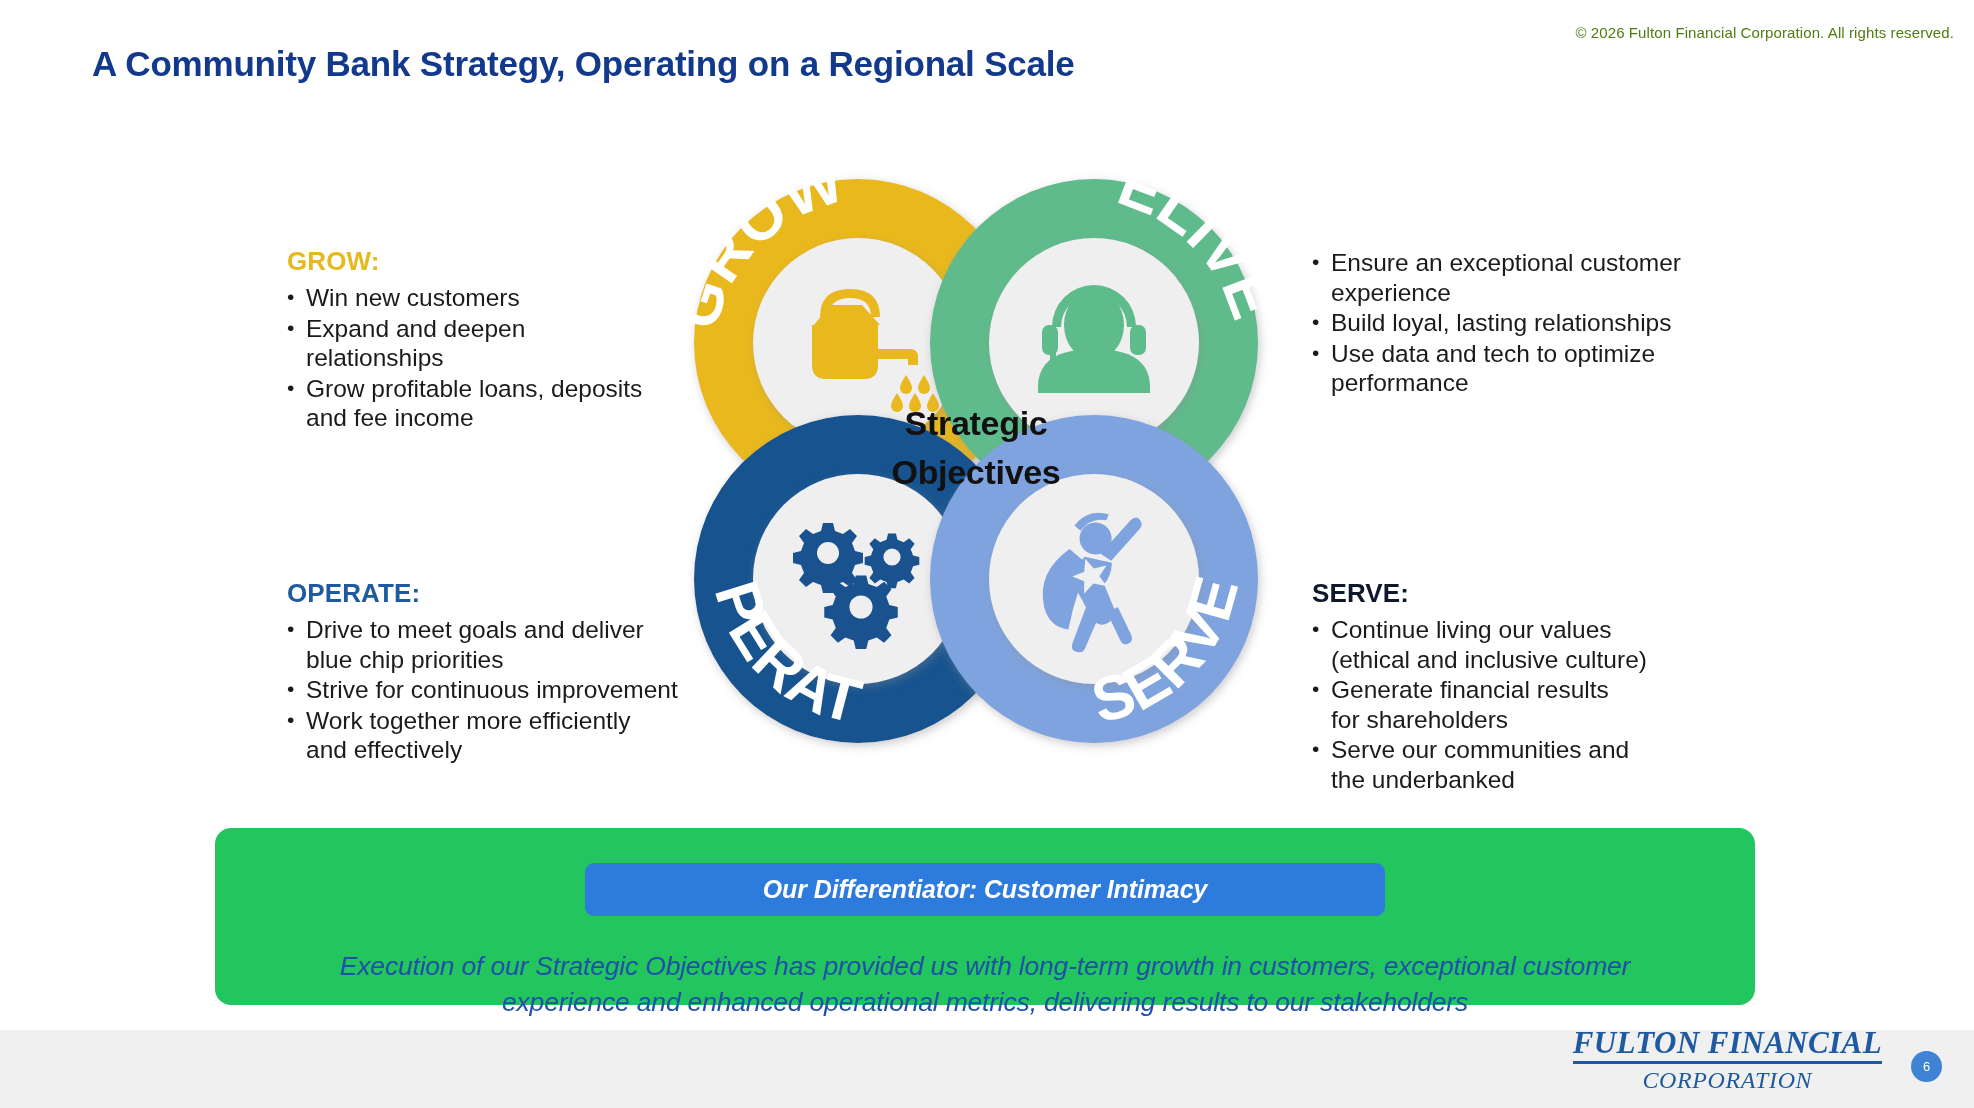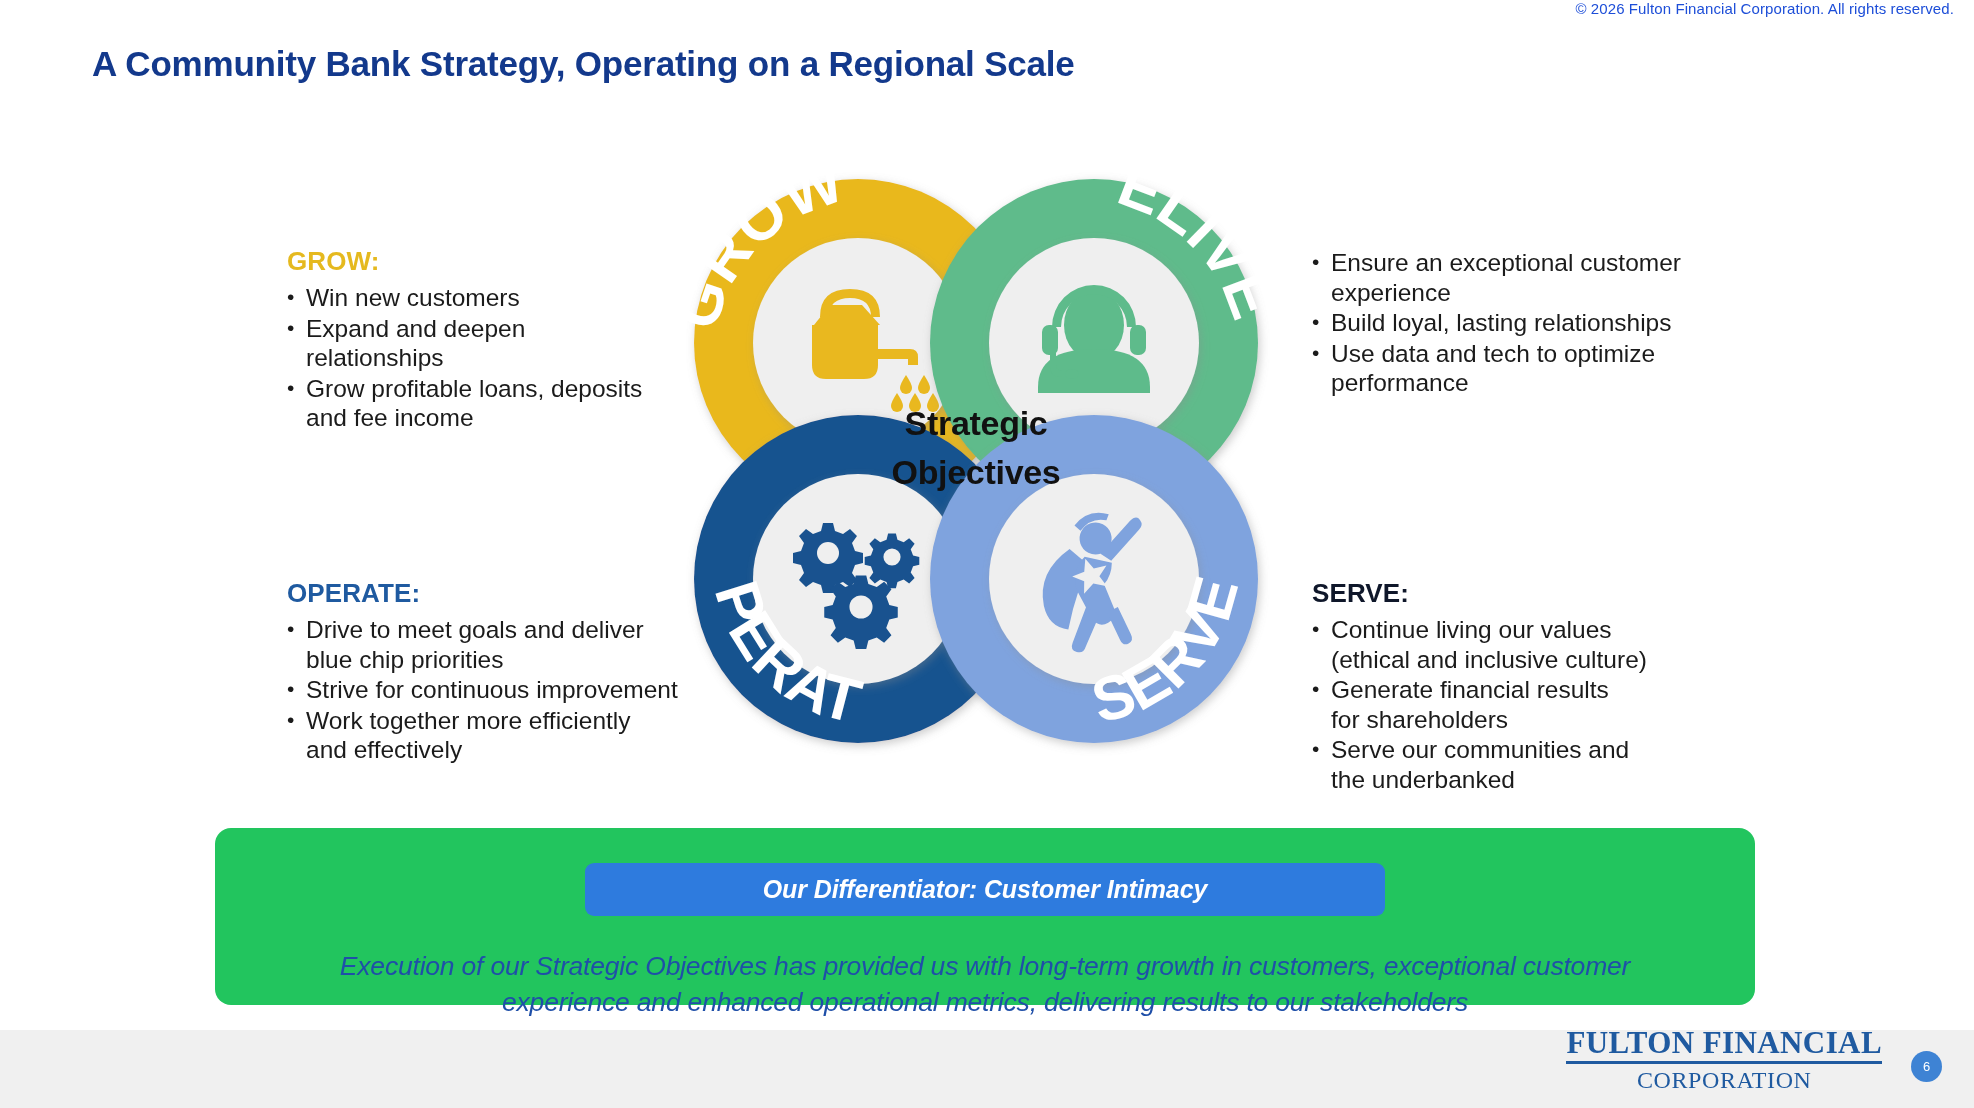--- a/index.html
+++ b/index.html
@@ -7,22 +7,22 @@
   html, body {
     width: 1974px; height: 1108px;
     background: #ffffff;
     font-family: "Liberation Sans", sans-serif;
     overflow: hidden;
   }
   .slide { position: relative; width: 1974px; height: 1108px; background: #ffffff; }
 
   
   .copyright {
-    position: absolute; top: 0; right: 20px;
-    font-size: 15px; color: #1d4ed8; letter-spacing: .1px;
+    position: absolute; top: 24px; right: 20px;
+    font-size: 15px; color: #4d7c0f; letter-spacing: .1px;
     font-family: "Liberation Sans", sans-serif;
   }
 
   
   .title {
     position: absolute; left: 92px; top: 44px;
     font-size: 35px; font-weight: bold; color: #13398C;
     letter-spacing: -.2px;
   }
 
@@ -90,21 +90,21 @@
     line-height: 36px; color: #1F4FA8; letter-spacing: -.2px;
   }
 
   
   .footer {
     position: absolute; left: 0; bottom: 0; width: 1974px; height: 78px;
     background: #F0F0F0;
   }
   .logo {
     position: absolute; right: 92px; bottom: 16px;
-    text-align: center; line-height: 1;
+    text-align: center; line-height: 1; font-style: italic;
   }
   .logo .l1 {
     display: block; font-family: "Liberation Serif", serif;
     font-size: 31px; font-weight: bold; color: #1F5AA0;
     letter-spacing: .4px; padding-bottom: 3px;
     border-bottom: 3px solid #1F5AA0;
   }
   .logo .l2 {
     display: block; font-family: "Liberation Serif", serif;
     font-size: 24px; color: #1F5AA0; letter-spacing: .6px; padding-top: 4px;

